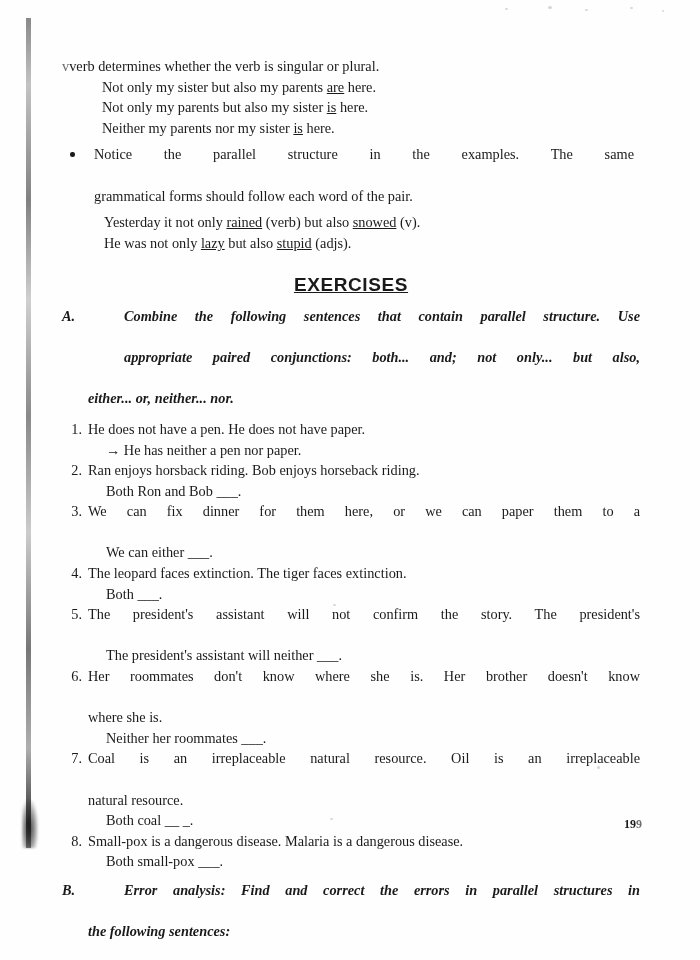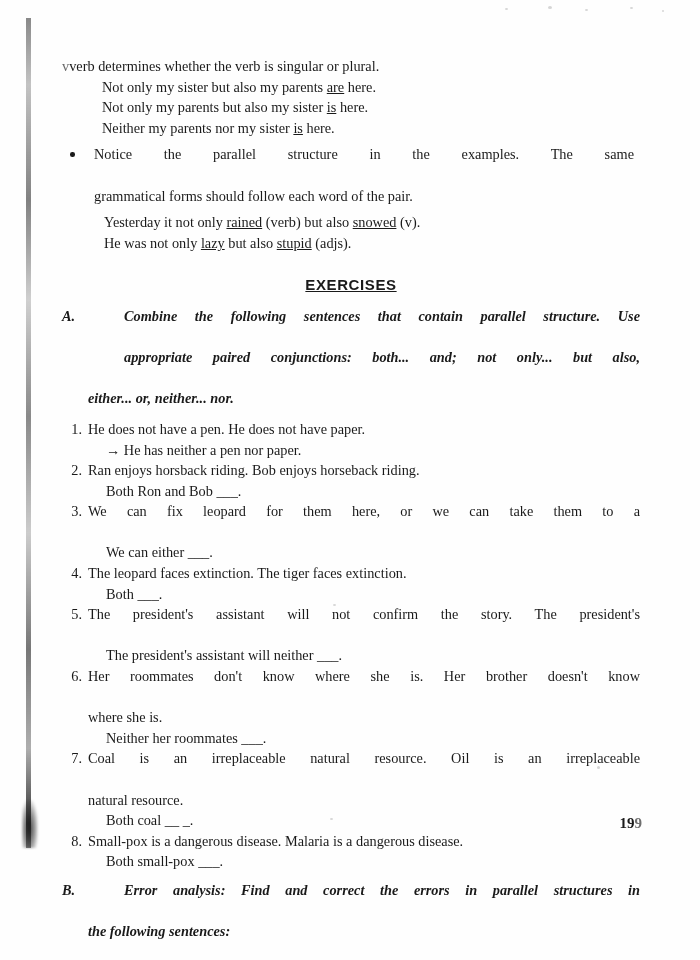--- a/index.html
+++ b/index.html
@@ -108,21 +108,21 @@
   .bullet-text .spread::after {
     content: "";
     display: inline-block;
     width: 100%;
   }
 
   
   .exercises-heading {
     text-align: center;
     font-weight: bold;
-    font-size: 15px;
+    font-size: 19px;
     letter-spacing: 0.6px;
     text-decoration: underline;
     margin: 22px 0 10px 0;
     font-family: "Liberation Sans", sans-serif;
   }
 
   
   .section-directions {
     position: relative;
     padding-left: 26px;
@@ -176,21 +176,21 @@
     padding-left: 18px;
   }
 
   .gap-before-B { margin-top: 8px; }
 
   .page-number {
     position: absolute;
     right: 58px;
     bottom: 128px;
     font-weight: bold;
-    font-size: 15px;
+    font-size: 12px;
   }
   .page-number .faded { color: #6f6f6f; }
   .fainter { color: #6a6a6a; }
 </style>
 </head>
 <body>
 
 <div class="page">
 
   <div class="binding-shadow"></div>
@@ -251,21 +251,21 @@
       </div>
 
       <div class="ex-item">
         <span class="ex-num">2.</span>
         <p class="ex-prompt">Ran enjoys horsback riding. Bob enjoys horseback riding.</p>
         <p class="ex-answer">Both Ron and Bob ___.</p>
       </div>
 
       <div class="ex-item">
         <span class="ex-num">3.</span>
-        <p class="ex-prompt justify-all">We can fix leopard for them here, or we can take them to a</p>
+        <p class="ex-prompt justify-all">We can fix dinner for them here, or we can paper them to a</p>
         <p class="ex-answer">We can either ___.</p>
       </div>
 
       <div class="ex-item">
         <span class="ex-num">4.</span>
         <p class="ex-prompt">The leopard faces extinction. The tiger faces extinction.</p>
         <p class="ex-answer">Both ___.</p>
       </div>
 
       <div class="ex-item">

